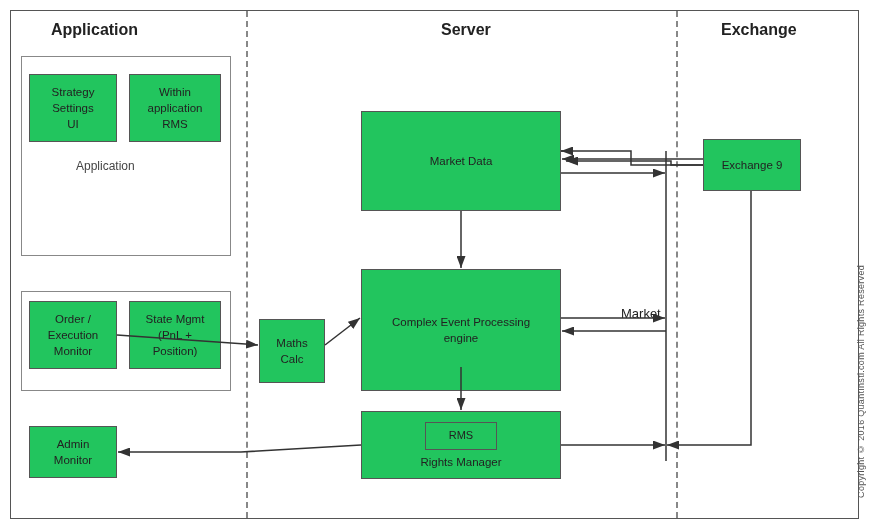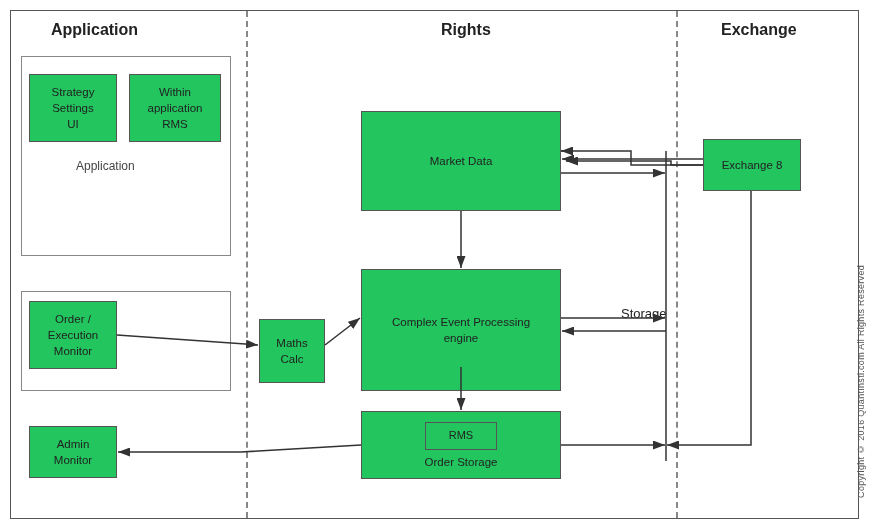--- a/index.html
+++ b/index.html
@@ -84,21 +84,21 @@
       align-items: center;
       justify-content: center;
     }
   </style>
 </head>
 <body>
 
 <div class="diagram-container">
 
   <div class="section-label" style="left: 40px;">Application</div>
-  <div class="section-label" style="left: 430px;">Rights</div>
+  <div class="section-label" style="left: 430px;">Server</div>
   <div class="section-label" style="left: 710px;">Exchange</div>
 
   <div class="divider" style="left: 235px;"></div>
   <div class="divider" style="left: 665px;"></div>
 
   <div class="section-outline" style="left:10px; top:45px; width:210px; height:200px;"></div>
 
   <div class="section-outline" style="left:10px; top:280px; width:210px; height:100px;"></div>
 
   <div class="box" style="left:18px; top:63px; width:88px; height:68px;">
@@ -107,20 +107,23 @@
   <div class="box" style="left:118px; top:63px; width:92px; height:68px;">
     <span>Within<br>application<br>RMS</span>
   </div>
 
   <div style="position:absolute; left:65px; top:148px; font-size:12px; color:#444;">
     <span>Application</span>
   </div>
 
   <div class="box" style="left:18px; top:290px; width:88px; height:68px;">
     <span>Order /<br>Execution<br>Monitor</span>
+  </div>
+  <div class="box" style="left:118px; top:290px; width:92px; height:68px;">
+    <span>State Mgmt<br>(PnL +<br>Position)</span>
   </div>
 
   <div class="box" style="left:18px; top:415px; width:88px; height:52px;">
     <span>Admin<br>Monitor</span>
   </div>
 
   <div class="box" style="left:248px; top:308px; width:66px; height:64px;">
     <span>Maths<br>Calc</span>
   </div>
 
@@ -129,29 +132,29 @@
   </div>
 
   <div class="box" style="left:350px; top:258px; width:200px; height:122px;">
     <span>Complex Event Processing<br>engine</span>
   </div>
 
   <div class="box" style="left:350px; top:400px; width:200px; height:68px; flex-direction:column; justify-content:flex-end; padding-bottom:8px;">
     <div class="box" style="position:relative; width:72px; height:28px; top:auto; left:auto; margin-bottom:4px; font-size:11px;">
       <span>RMS</span>
     </div>
-    <span>Order Storage</span>
+    <span>Rights Manager</span>
   </div>
 
   <div class="box" style="left:692px; top:128px; width:98px; height:52px;">
-    <span>Exchange 8</span>
+    <span>Exchange 9</span>
   </div>
 
   <div style="position:absolute; left:610px; top:295px; font-size:13px; color:#222;">
-    <span>Storage</span>
+    <span>Market</span>
   </div>
 
   <svg class="arrows-svg" xmlns="http://www.w3.org/2000/svg">
     <defs>
       <marker id="arrowhead" markerWidth="8" markerHeight="6" refX="8" refY="3" orient="auto">
         <polygon points="0 0, 8 3, 0 6" fill="#333"></polygon>
       </marker>
       <marker id="arrowhead-left" markerWidth="8" markerHeight="6" refX="0" refY="3" orient="auto">
         <polygon points="8 0, 0 3, 8 6" fill="#333"></polygon>
       </marker>

